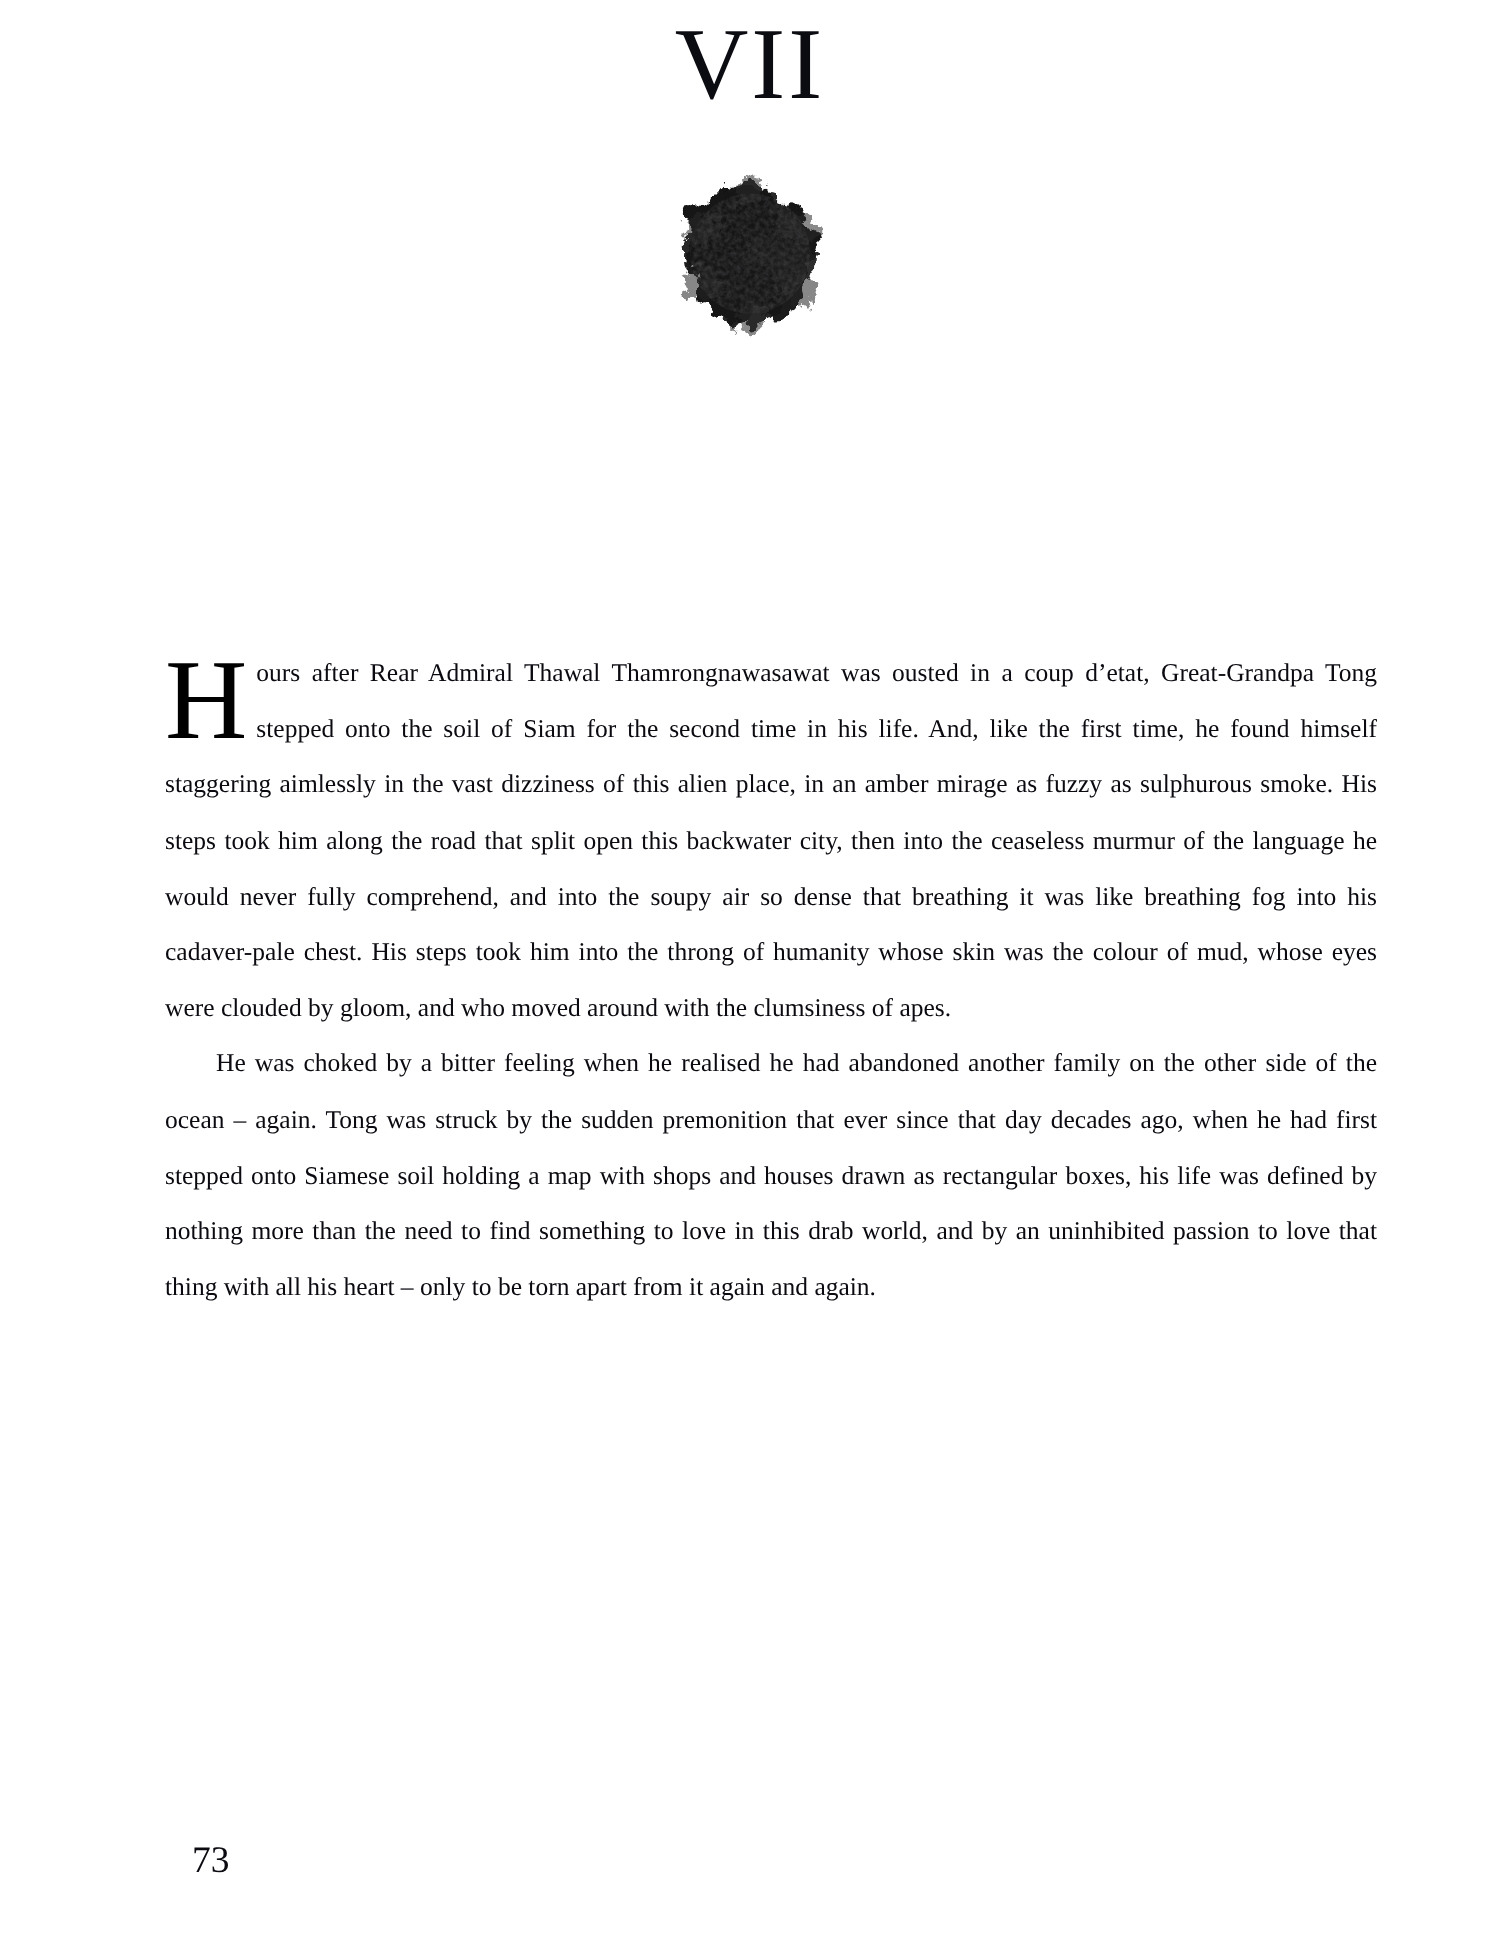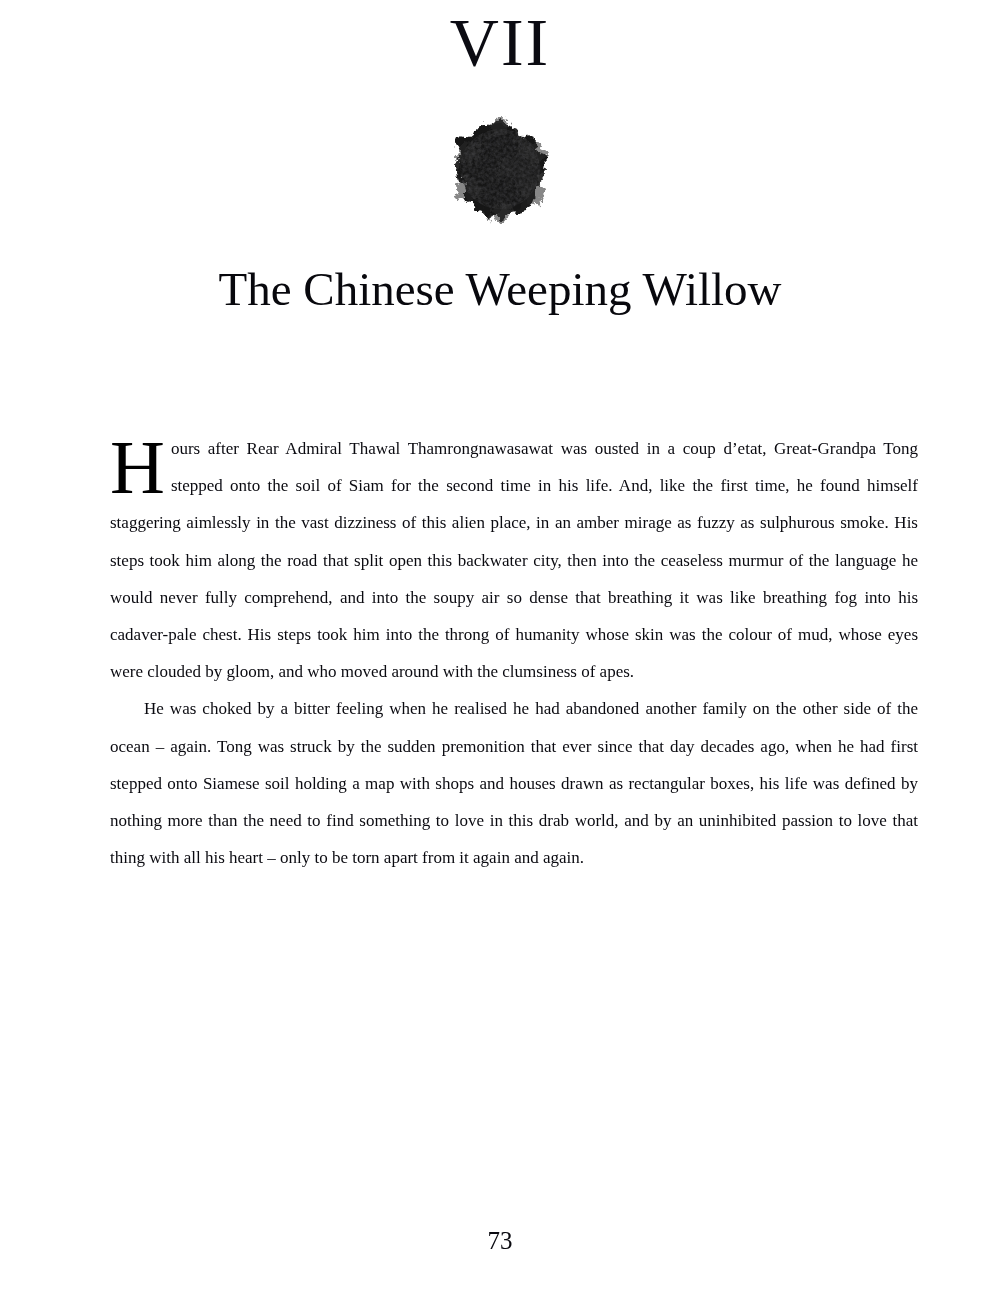--- a/index.html
+++ b/index.html
@@ -104,24 +104,24 @@
     line-height: 62px;
     font-weight: 400;
     padding: 4px 6px 0 0;
     margin-top: 2px;
     color: #000000;
   }
 
   
   .folio {
     position: absolute;
-    left: 96px;
+    left: 128px;
     width: 808px;
     top: 1228px;
-    text-align: center;
+    text-align: left;
     font-size: 25px;
     line-height: 1;
     color: #0a0a10;
   }
 </style>
 </head>
 <body>
 
 <div class="page">
 
@@ -171,21 +171,20 @@
         <circle cx="62" cy="104" r="10" fill="#2c2c2c"></circle>
       </g>
 
       <g filter="url(#mottle)" opacity="0.85">
         <circle cx="62" cy="60" r="40" fill="#ffffff"></circle>
       </g>
     </svg>
   </div>
 
   <div class="chapter-title">
-    <span class="title-line">The Chinese Weeping Willow</span>
   </div>
 
   <div class="body-text">
     <p class="para para-first">Hours after Rear Admiral Thawal Thamrongnawasawat was ousted in a coup d’etat, Great-Grandpa Tong stepped onto the soil of Siam for the second time in his life. And, like the first time, he found himself staggering aimlessly in the vast dizziness of this alien place, in an amber mirage as fuzzy as sulphurous smoke. His steps took him along the road that split open this backwater city, then into the ceaseless murmur of the language he would never fully comprehend, and into the soupy air so dense that breathing it was like breathing fog into his cadaver-pale chest. His steps took him into the throng of humanity whose skin was the colour of mud, whose eyes were clouded by gloom, and who moved around with the clumsiness of apes.</p>
     <p class="para">He was choked by a bitter feeling when he realised he had abandoned another family on the other side of the ocean – again. Tong was struck by the sudden premonition that ever since that day decades ago, when he had first stepped onto Siamese soil holding a map with shops and houses drawn as rectangular boxes, his life was defined by nothing more than the need to find something to love in this drab world, and by an uninhibited passion to love that thing with all his heart – only to be torn apart from it again and again.</p>
   </div>
 
   <div class="folio">73</div>
 
 </div>

